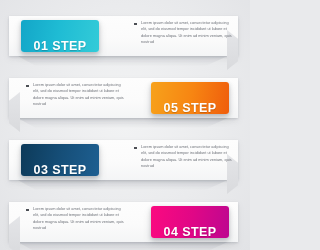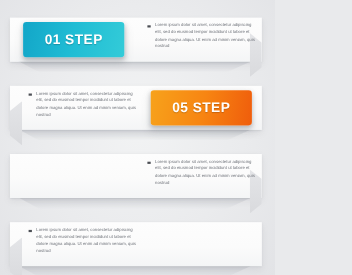--- a/index.html
+++ b/index.html
@@ -64,25 +64,25 @@
     height: 12px;
     background: linear-gradient(180deg, rgba(150,155,165,0.30) 0%, rgba(150,155,165,0.0) 100%);
     clip-path: polygon(0 0, 100% 0, 88% 100%, 10% 100%);
     filter: blur(1.2px);
   }
 
   
   .tab {
     position: absolute;
     top: 18px;
-    width: 92px;
+    width: 78px;
     height: 32px;
     border-radius: 3px;
     display: flex;
-    align-items: center;
+    align-items: flex-end;
     justify-content: center;
     box-shadow: 0 2px 4px rgba(80,85,95,0.30),
                 0 5px 9px rgba(80,85,95,0.16);
   }
   .tab-left  { left: 21px; }
   .tab-right { right: 21px; }
 
   .tab-label {
     color: #ffffff;
     font-size: 12.5px;
@@ -156,30 +156,36 @@
       <span class="bullet"></span>
       <p class="copy-text">Lorem ipsum dolor sit amet, consectetur adipiscing elit, sed do eiusmod tempor incididunt ut labore et dolore magna aliqua. Ut enim ad minim veniam, quis nostrud</p>
     </div>
   </div>
 
   <div class="row row-3">
     <div class="sweep"></div>
     <div class="band">
       <div class="band-fold fold-right"></div>
     </div>
+    <div class="tab tab-3 tab-left">
+      <span class="tab-label">03 STEP</span>
+    </div>
     <div class="copy copy-right">
       <span class="bullet"></span>
       <p class="copy-text">Lorem ipsum dolor sit amet, consectetur adipiscing elit, sed do eiusmod tempor incididunt ut labore et dolore magna aliqua. Ut enim ad minim veniam, quis nostrud</p>
     </div>
   </div>
 
   <div class="row row-4">
     <div class="sweep"></div>
     <div class="band">
       <div class="band-fold fold-left"></div>
     </div>
+    <div class="tab tab-4 tab-right">
+      <span class="tab-label">04 STEP</span>
+    </div>
     <div class="copy copy-left">
       <span class="bullet"></span>
       <p class="copy-text">Lorem ipsum dolor sit amet, consectetur adipiscing elit, sed do eiusmod tempor incididunt ut labore et dolore magna aliqua. Ut enim ad minim veniam, quis nostrud</p>
     </div>
   </div>
 
 </div>
 
 </body></html>

